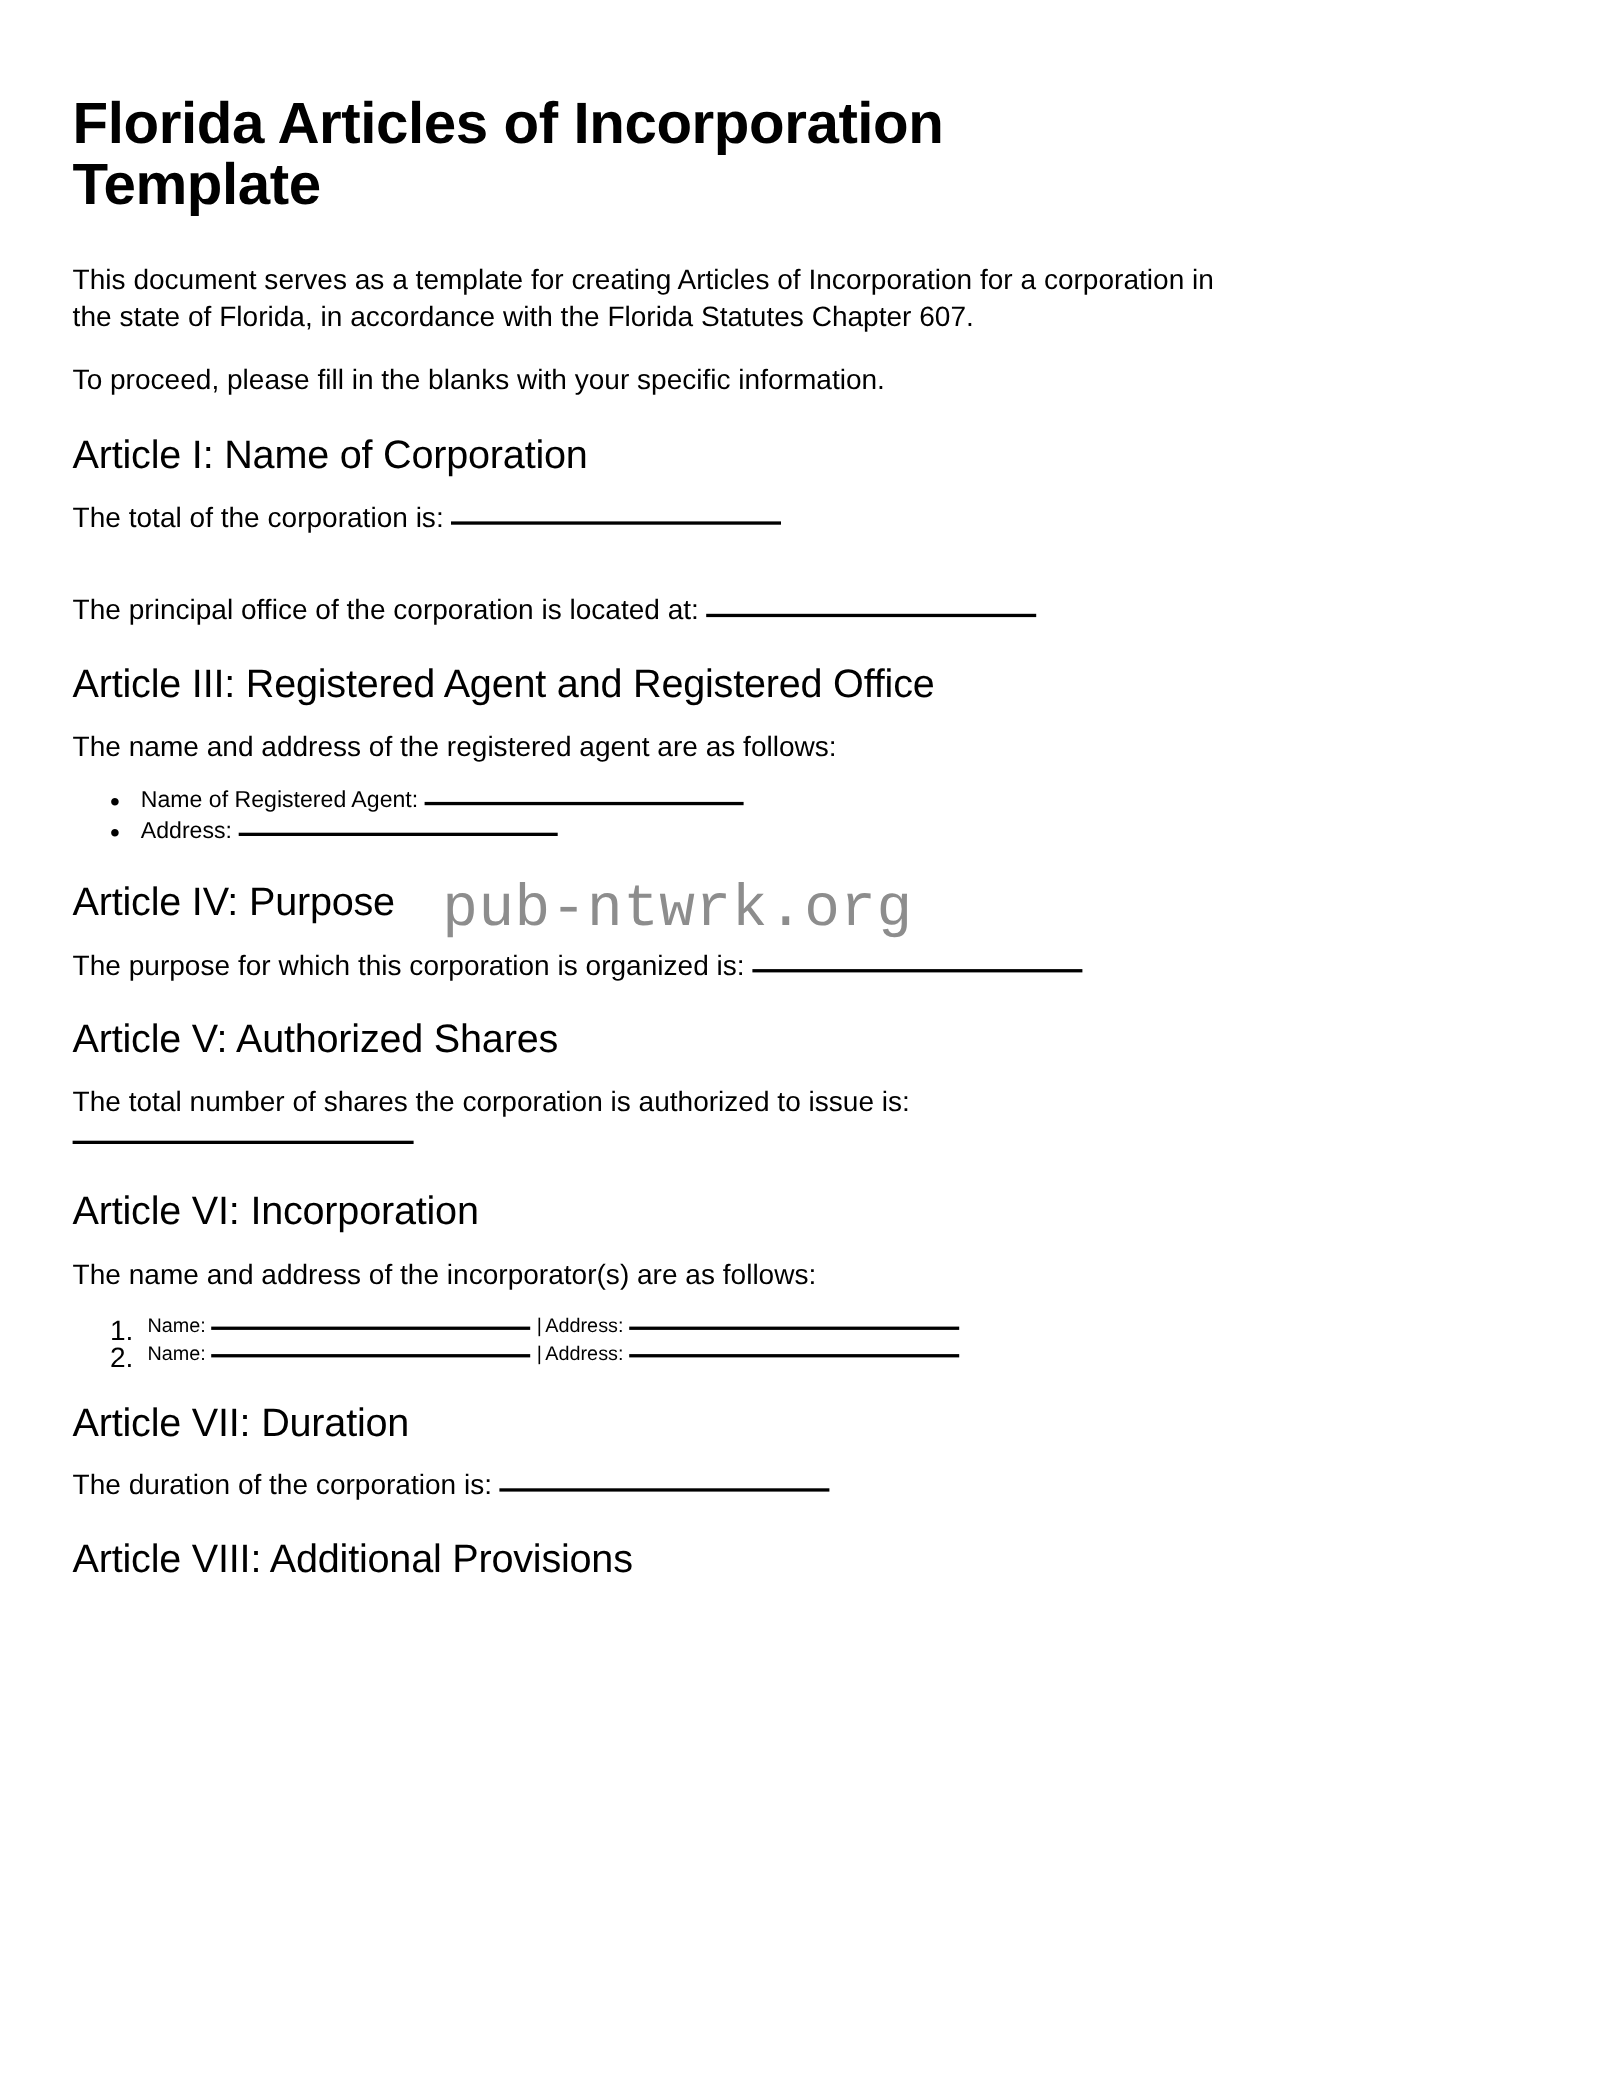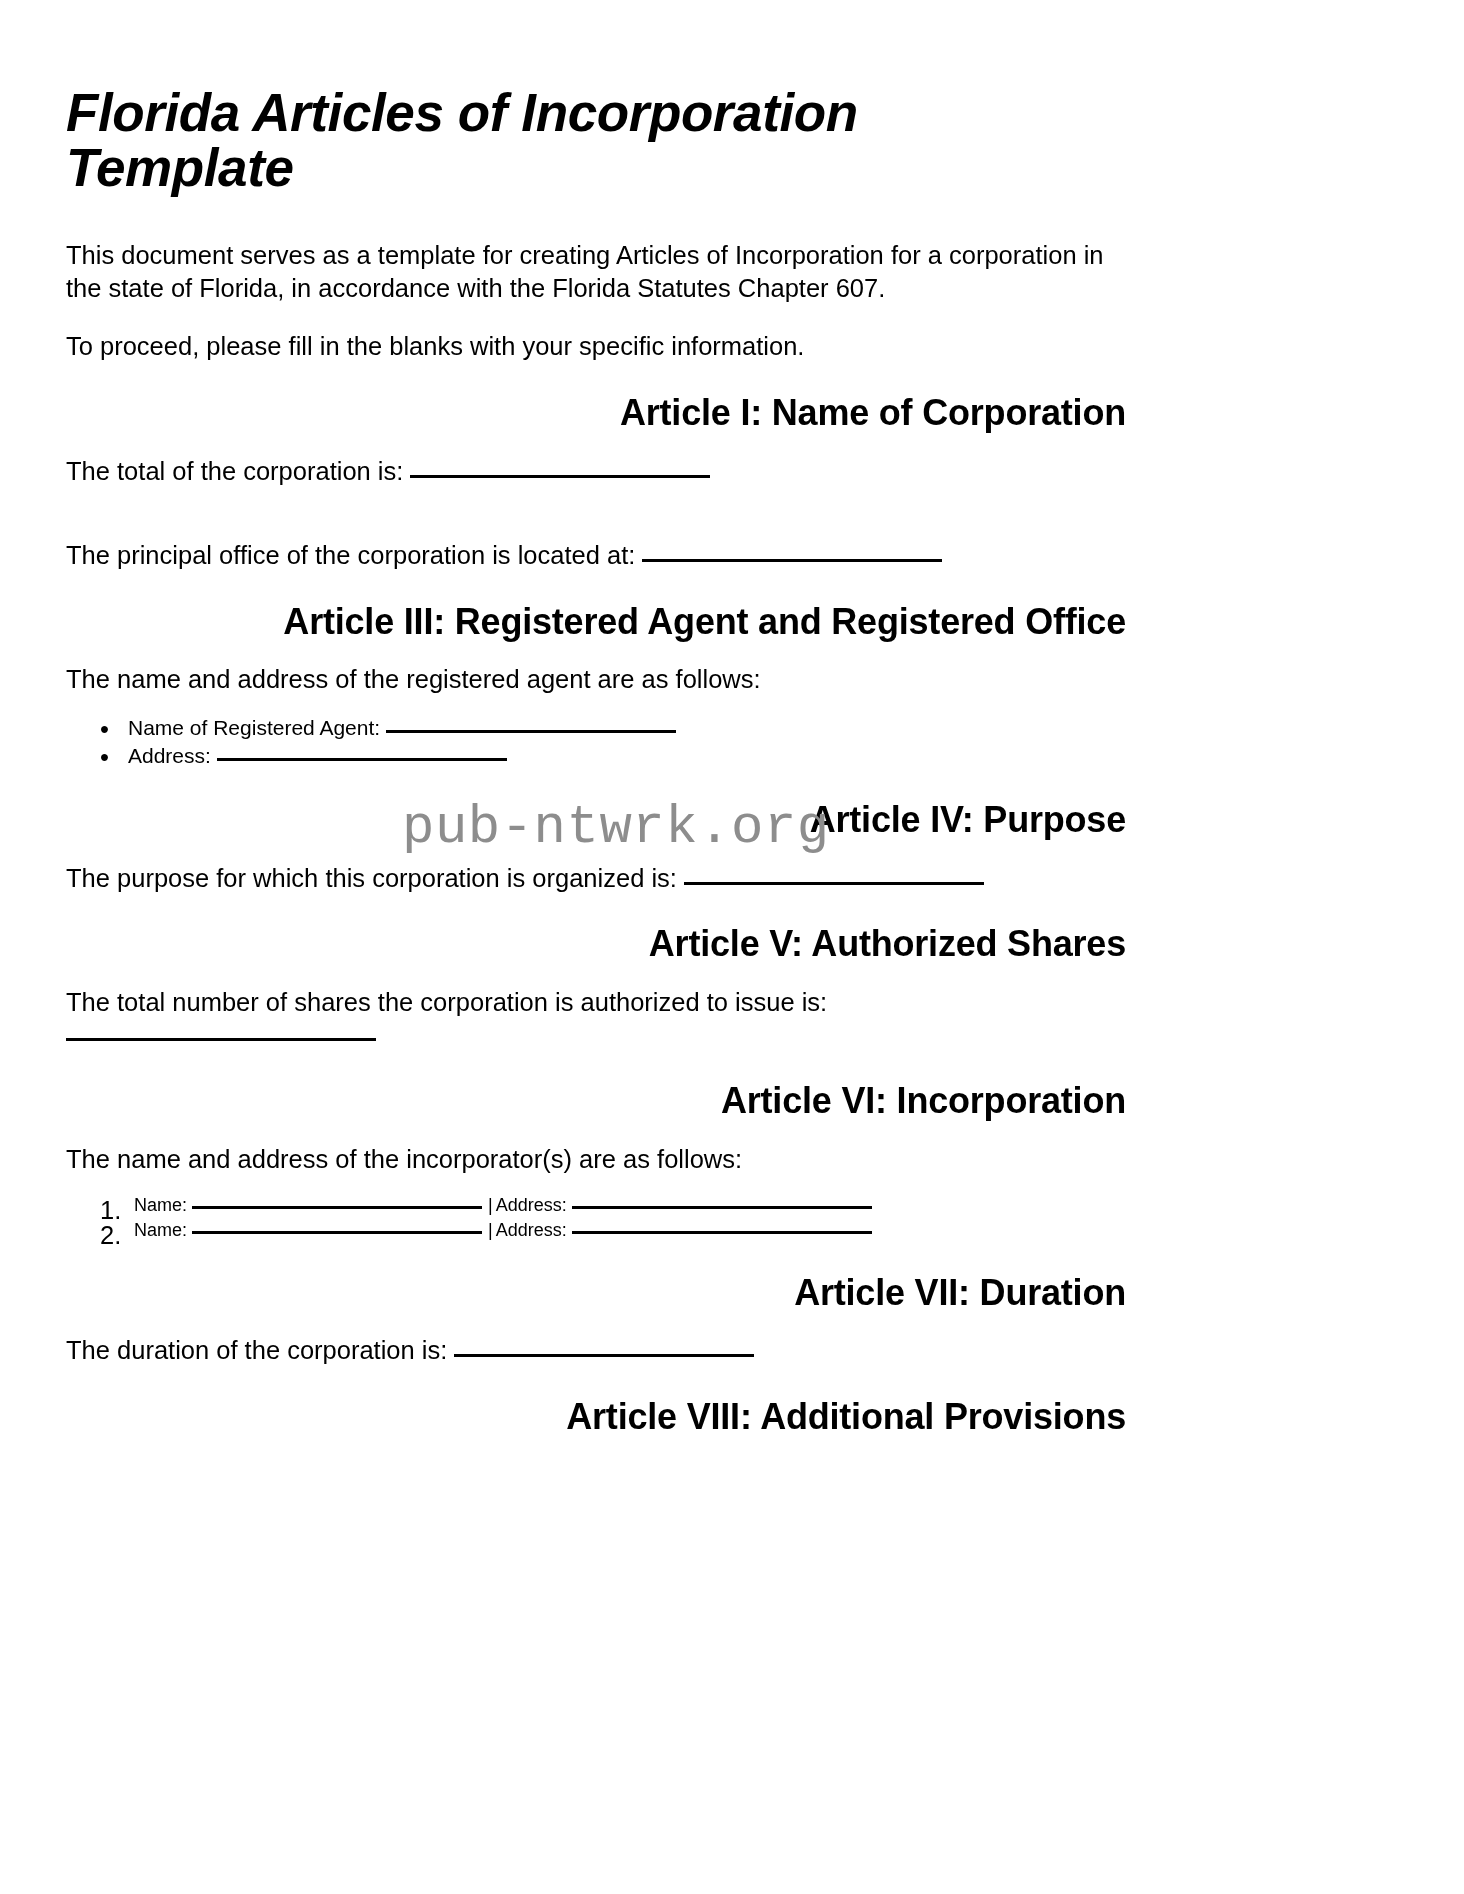--- a/index.html
+++ b/index.html
@@ -38,44 +38,42 @@
   
   .doc-title {
     font-size: 53px;
     font-weight: bold;
     line-height: 1.03;
     letter-spacing: -0.4px;
     margin: 0 0 0 0;
     padding-top: 8px;
     max-width: 900px;
     font-stretch: condensed;
-    font-style: italic;
   }
 
   
   p.body-text {
     font-size: 25.5px;
     line-height: 1.28;
     margin: 0;
     font-weight: normal;
   }
   .gap-intro   { height: 44px; }
   .gap-p       { height: 26px; }
   .gap-before-h2 { height: 30px; }
   .gap-after-h2  { height: 22px; }
 
   
   h2.article-heading {
     font-size: 36px;
-    font-weight: bold;
+    font-weight: normal;
     line-height: 1.1;
     margin: 0;
     letter-spacing: -0.2px;
     font-stretch: condensed;
-    text-align: right;
   }
 
   
   .blank {
     display: inline-block;
     border-bottom: 3px solid #000;
     vertical-align: 2px;
     height: 0;
   }
   .blank-w1 { width: 300px; }  

